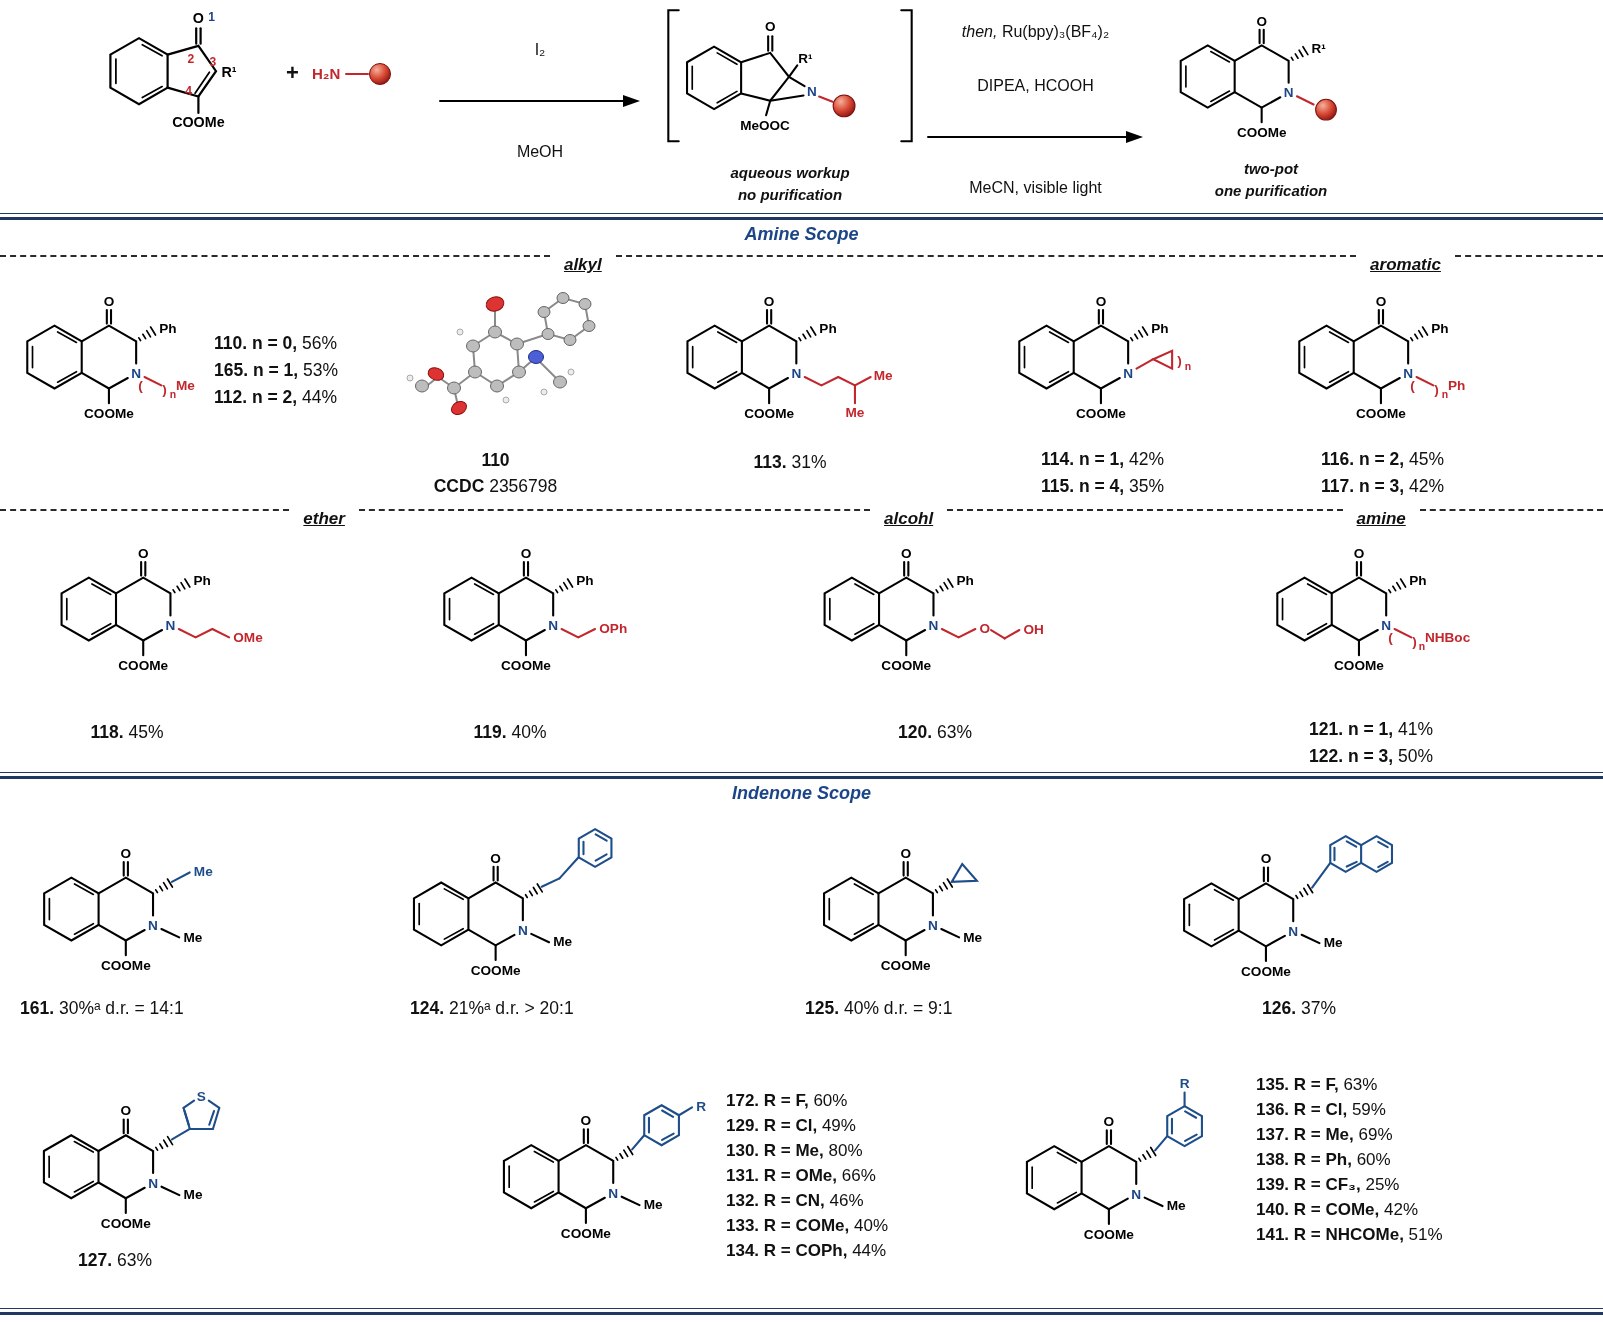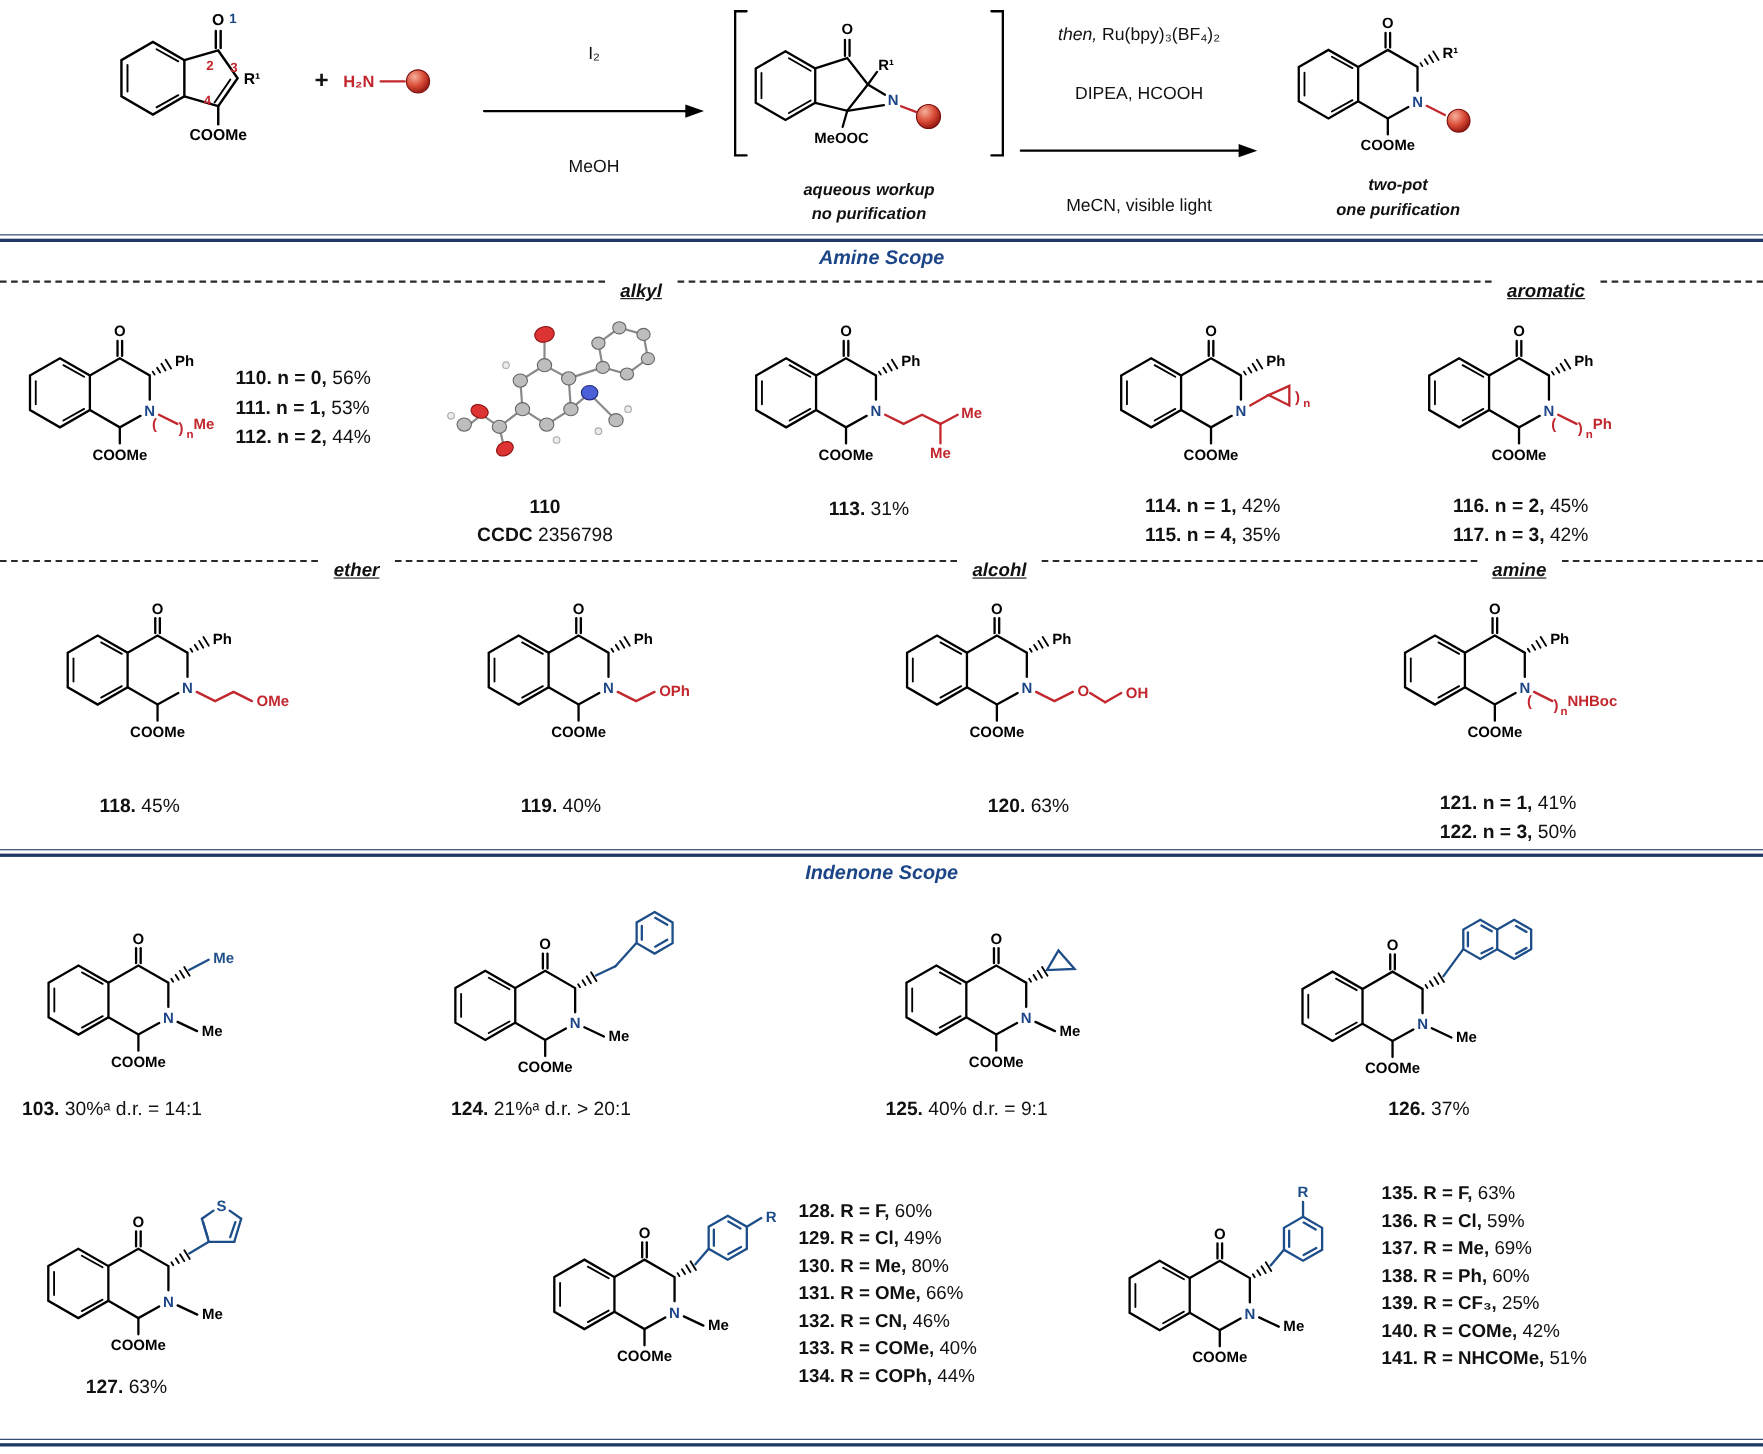--- a/index.html
+++ b/index.html
@@ -163,21 +163,21 @@
   <use href="#skel"></use>
   <text x="144" y="43">Ph</text>
   <line class="rd" x1="130" y1="85" x2="146" y2="93"></line>
   <text class="atr" x="124" y="97">(</text>
   <text class="atr" x="147" y="101">)</text>
   <text class="atr small" x="154" y="105">n</text>
   <text class="atr" x="160" y="97">Me</text>
 </svg>
 <div class="cap lines" style="left:214px;top:330px">
   <div><span class="b">110. n = 0,</span><span> 56%</span></div>
-  <div><span class="b">111. n = 1,</span><span> 53%</span></div>
+  <div><span class="b">165. n = 1,</span><span> 53%</span></div>
   <div><span class="b">112. n = 2,</span><span> 44%</span></div>
 </div>
 
 <svg class="abs" style="left:398px;top:260px" width="195" height="185" viewBox="0 0 195 185">
   <line class="gy" x1="97" y1="50" x2="97" y2="72"></line>
   <path class="gy" d="M97,72 L75,86 L77,112 L99,126 L121,112 L119,84 Z"></path>
   <line class="gy" x1="121" y1="112" x2="136" y2="99"></line>
   <line class="gy" x1="140" y1="100" x2="158" y2="118"></line>
   <line class="gy" x1="119" y1="84" x2="150" y2="74"></line>
   <path class="gy" d="M150,74 L146,52 L165,38 L187,44 L191,66 L172,80 Z"></path>
@@ -309,21 +309,21 @@
 <div class="rule" style="top:772px"></div>
 <div class="section-title" style="top:783px">Indenone Scope</div>
 
 <svg class="abs" style="left:25px;top:840px" width="210" height="134" viewBox="0 0 200 128">
   <use href="#skel"></use>
   <line class="bk" x1="130" y1="85" x2="147" y2="93"></line>
   <text x="151" y="97">Me</text>
   <line class="bl" x1="140" y1="40" x2="157" y2="31"></line>
   <text class="atb" x="161" y="34">Me</text>
 </svg>
-<div class="cap" style="left:20px;top:998px"><span class="b">103.</span><span> 30%ᵃ d.r. = 14:1</span></div>
+<div class="cap" style="left:20px;top:998px"><span class="b">161.</span><span> 30%ᵃ d.r. = 14:1</span></div>
 
 <svg class="abs" style="left:395px;top:803px" width="262" height="178" viewBox="0 -40 250 170">
   <use href="#skel"></use>
   <line class="bk" x1="130" y1="85" x2="147" y2="93"></line>
   <text x="151" y="97">Me</text>
   <line class="bl" x1="140" y1="40" x2="157" y2="32"></line>
   <line class="bl" x1="157" y1="32" x2="175" y2="12"></line>
   <path class="bl" d="M191,-15 L206.6,-6 L206.6,12 L191,21 L175.4,12 L175.4,-6 Z"></path>
   <line class="bl th" x1="191.5" y1="-10" x2="202" y2="-4"></line>
   <line class="bl th" x1="202" y1="9" x2="191.5" y2="15"></line>
@@ -376,21 +376,21 @@
   <text x="151" y="97">Me</text>
   <line class="bl" x1="140" y1="40" x2="151.5" y2="26.5"></line>
   <path class="bl" d="M168,-2 L184.5,7.5 L184.5,26.5 L168,36 L151.5,26.5 L151.5,7.5 Z"></path>
   <line class="bl th" x1="168.5" y1="3" x2="179" y2="9"></line>
   <line class="bl th" x1="179.5" y1="25" x2="168.5" y2="31"></line>
   <line class="bl th" x1="156" y1="24" x2="156" y2="10"></line>
   <line class="bl" x1="184.5" y1="7.5" x2="197" y2="0"></line>
   <text class="atb" x="201" y="3">R</text>
 </svg>
 <div class="list abs" style="left:726px;top:1088px">
-  <div><span class="b">128. R = F,</span><span> 60%</span></div>
+  <div><span class="b">172. R = F,</span><span> 60%</span></div>
   <div><span class="b">129. R = Cl,</span><span> 49%</span></div>
   <div><span class="b">130. R = Me,</span><span> 80%</span></div>
   <div><span class="b">131. R = OMe,</span><span> 66%</span></div>
   <div><span class="b">132. R = CN,</span><span> 46%</span></div>
   <div><span class="b">133. R = COMe,</span><span> 40%</span></div>
   <div><span class="b">134. R = COPh,</span><span> 44%</span></div>
 </div>
 
 <svg class="abs" style="left:1008px;top:1062px" width="247" height="183" viewBox="0 -44 235 174">
   <use href="#skel"></use>

